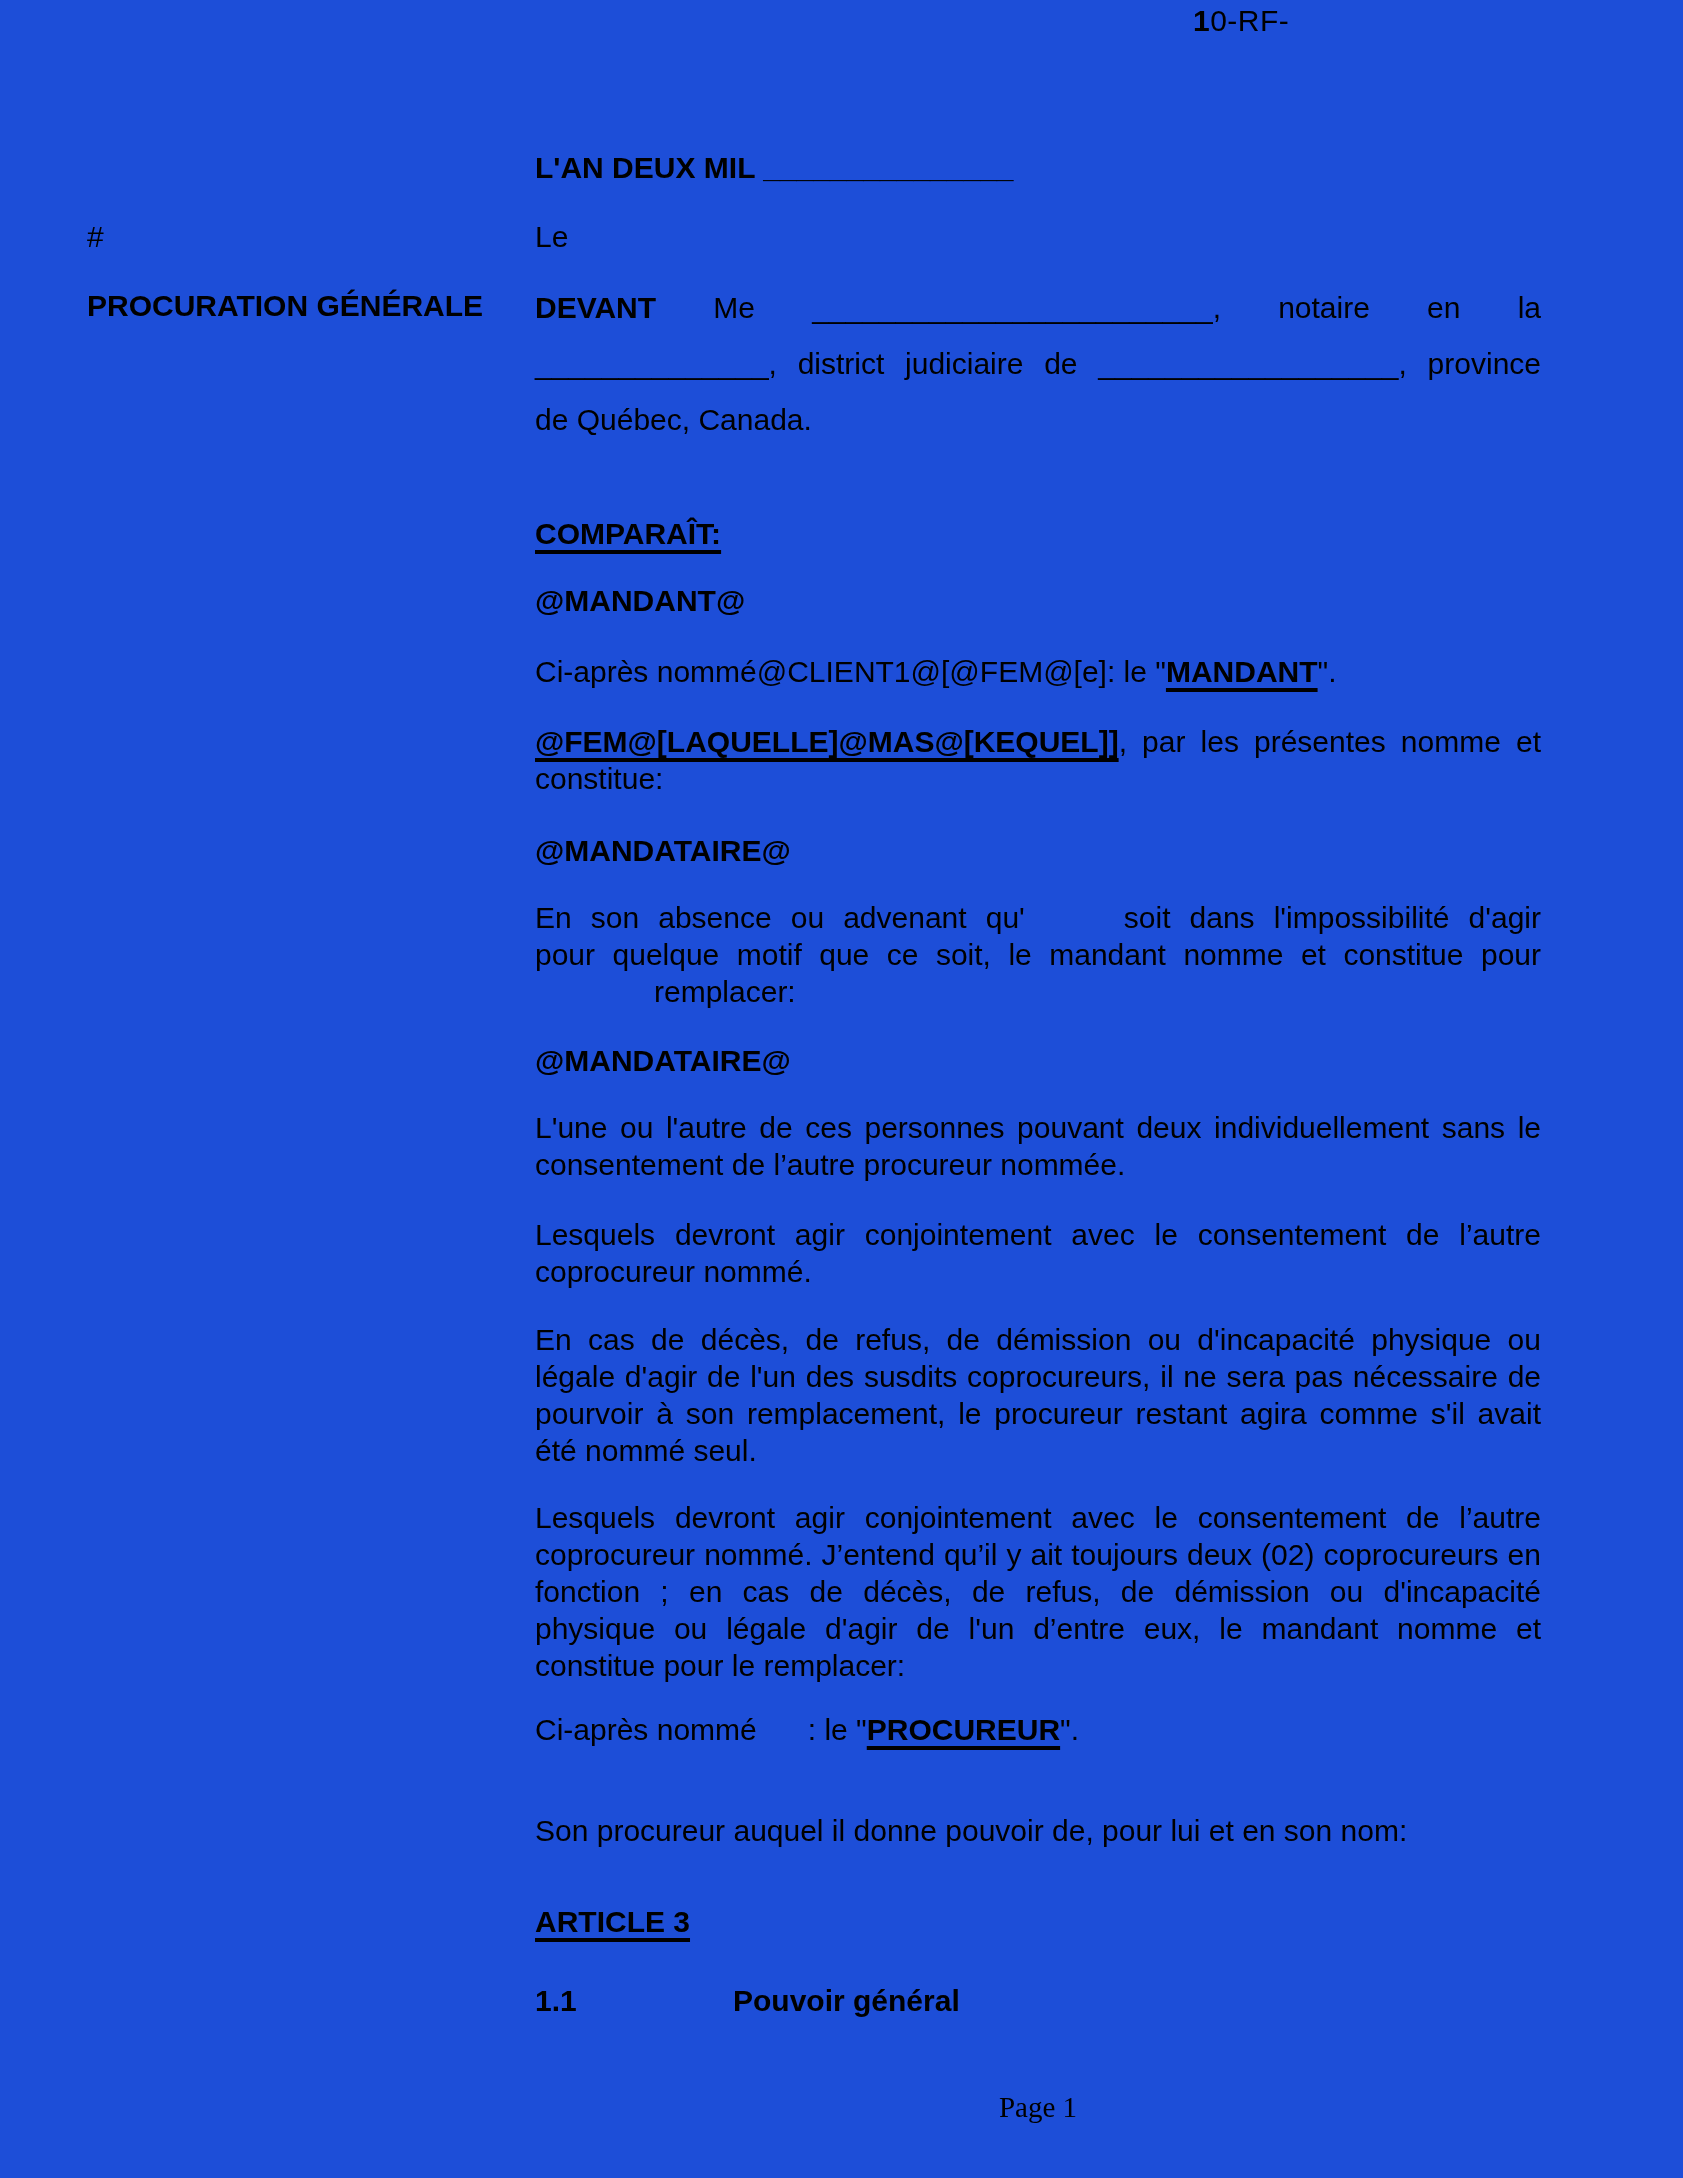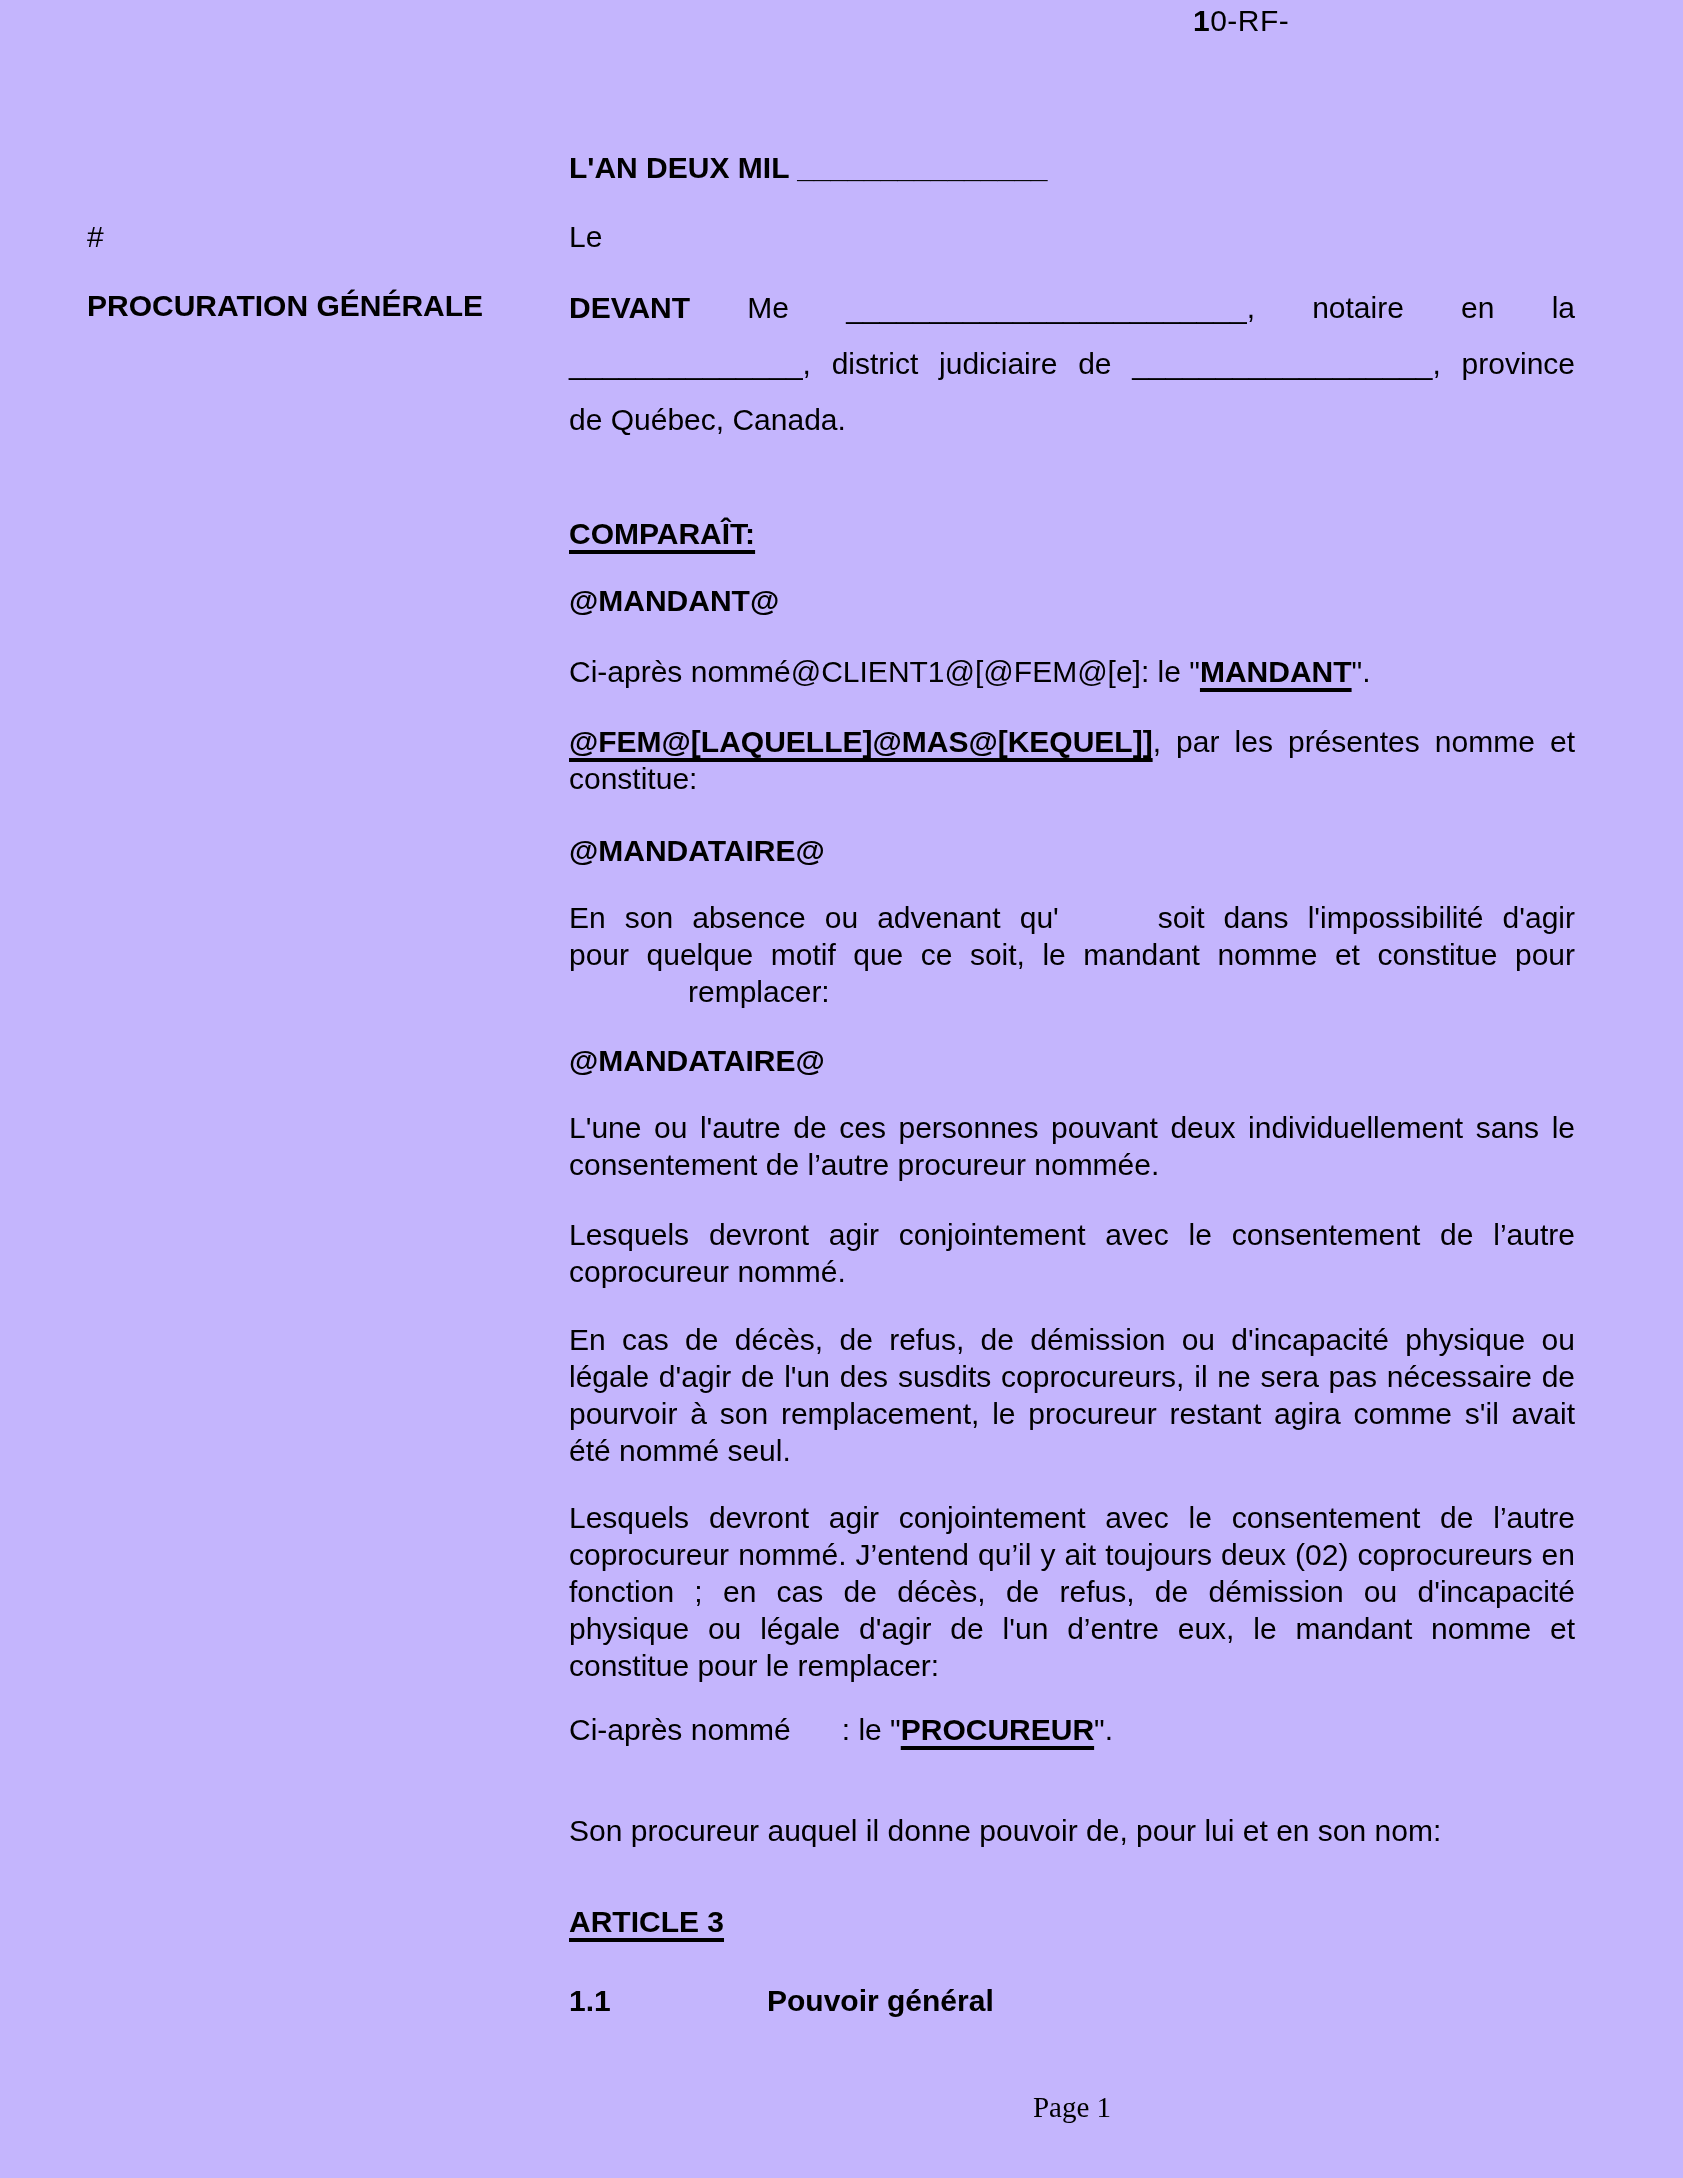--- a/index.html
+++ b/index.html
@@ -5,37 +5,37 @@
 <style>
   html, body {
     margin: 0;
     padding: 0;
     background: #ffffff;
   }
   .page {
     position: relative;
     width: 1683px;
     height: 2178px;
-    background: #c4b5fd;
+    background: #1d4ed8;
     color: #000000;
     font-family: "Liberation Sans", sans-serif;
     font-size: 30px;
     line-height: 37px;
     overflow: hidden;
   }
   .abs { position: absolute; }
   .bold { font-weight: bold; }
   .main-col {
     position: absolute;
     left: 535px;
     top: 0;
     width: 1006px;
     height: 2178px;
   }
-  .block { position: absolute; left: 0; width: 1006px; margin-left: 34px; }
+  .block { position: absolute; left: 0; width: 1006px; }
   
   .jl {
     text-align: justify;
     text-align-last: justify;
   }
   
   .hu {
     font-weight: bold;
     text-decoration: underline;
     text-decoration-thickness: 4px;

